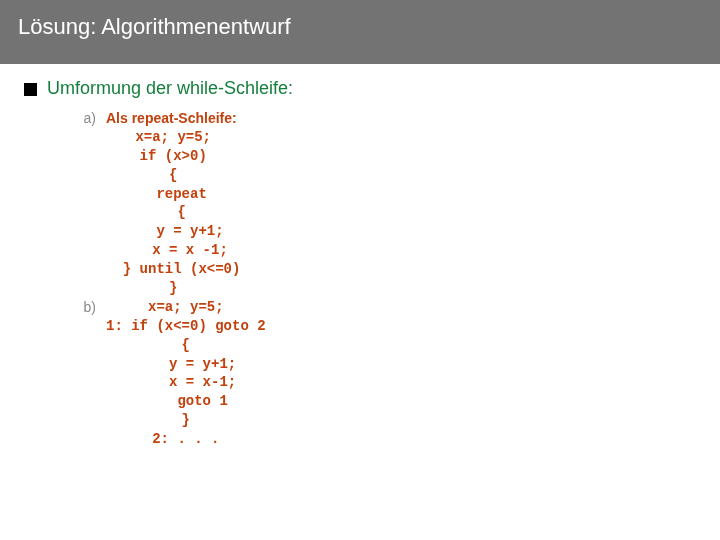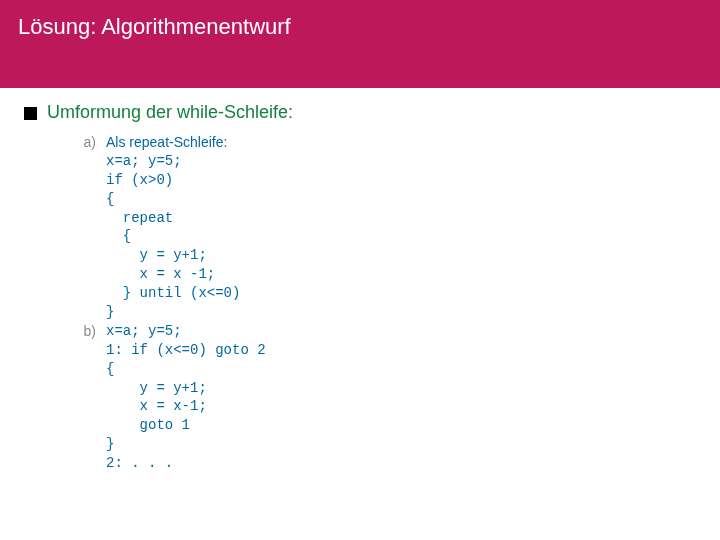--- a/index.html
+++ b/index.html
@@ -5,23 +5,23 @@
   html, body {
     margin: 0;
     padding: 0;
     width: 720px;
     height: 540px;
     background: #fff;
     font-family: Arial, Helvetica, sans-serif;
     overflow: hidden;
   }
   .header {
-    background: #be185d;
+    background: #737373;
     color: #fff;
-    height: 88px;
+    height: 64px;
     box-sizing: border-box;
     padding: 10px 18px 0 18px;
   }
   .title {
     font-size: 22px;
     font-weight: normal;
     margin: 0;
     padding-top: 4px;
   }
   .content {
@@ -55,29 +55,31 @@
   .list-label {
     width: 18px;
     text-align: right;
     font-size: 14px;
     color: #8a8a8a;
     flex: 0 0 auto;
     line-height: 1.35;
   }
   .list-body {
     font-size: 14px;
-    color: #0369a1;
+    color: #c2410c;
     line-height: 1.35;
+    font-weight: bold;
   }
   pre.code {
     font-family: "Courier New", Courier, monospace;
     font-size: 14px;
     margin: 0;
     line-height: 1.35;
     white-space: pre;
+    text-align: center;
   }
   .item-spacing {
     margin-top: 0px;
   }
 </style>
 </head>
 <body>
 
 <div class="header">
   <h1 class="title">Lösung: Algorithmenentwurf</h1>

